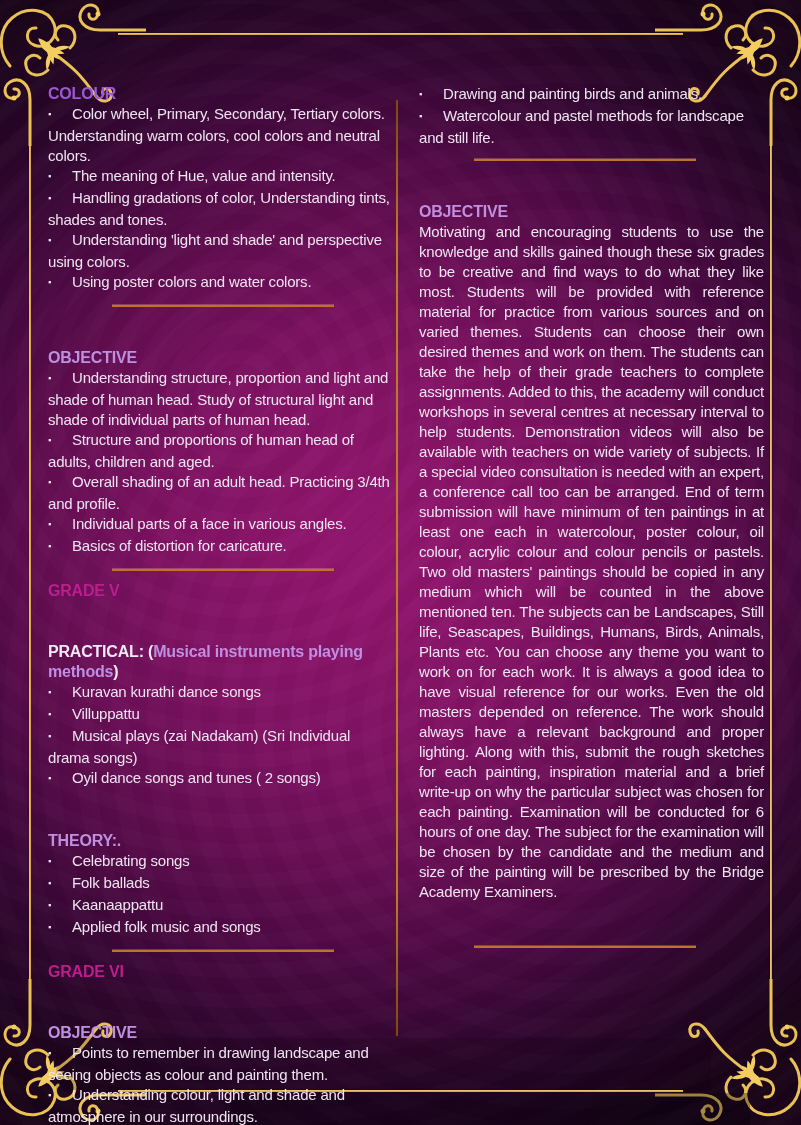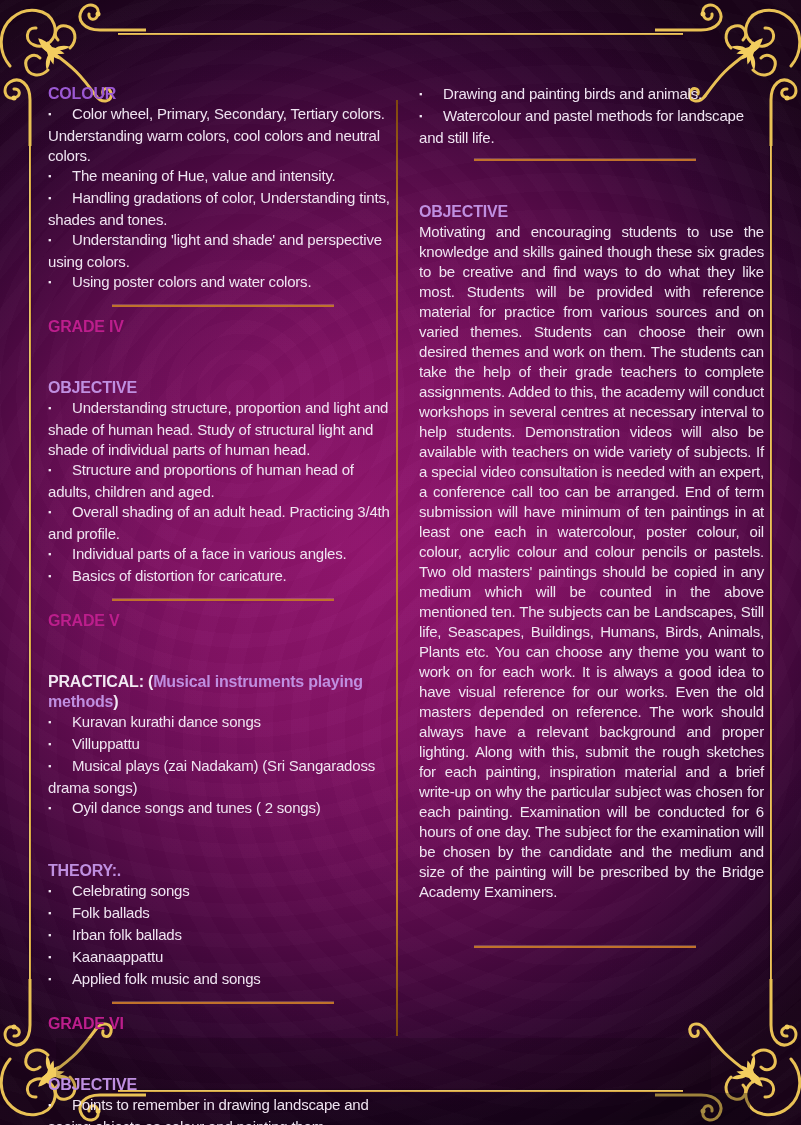--- a/index.html
+++ b/index.html
@@ -151,40 +151,38 @@
 
     <div class="h-colour">COLOUR</div>
     <div class="li"><span class="blt">▪</span><span>Color wheel, Primary, Secondary, Tertiary colors. Understanding warm colors, cool colors and neutral colors.</span></div>
     <div class="li"><span class="blt">▪</span><span>The meaning of Hue, value and intensity.</span></div>
     <div class="li"><span class="blt">▪</span><span>Handling gradations of color, Understanding tints, shades and tones.</span></div>
     <div class="li"><span class="blt">▪</span><span>Understanding 'light and shade' and perspective using colors.</span></div>
     <div class="li"><span class="blt">▪</span><span>Using poster colors and water colors.</span></div>
 
     <div class="sep"></div>
 
-    <div class="h-grade">GRADE IV</div>
     <div class="h-obj">OBJECTIVE</div>
     <div class="li"><span class="blt">▪</span><span>Understanding structure, proportion and light and shade of human head. Study of structural light and shade of individual parts of human head.</span></div>
     <div class="li"><span class="blt">▪</span><span>Structure and proportions of human head of adults, children and aged.</span></div>
     <div class="li"><span class="blt">▪</span><span>Overall shading of an adult head. Practicing 3/4th and profile.</span></div>
     <div class="li"><span class="blt">▪</span><span>Individual parts of a face in various angles.</span></div>
     <div class="li"><span class="blt">▪</span><span>Basics of distortion for caricature.</span></div>
 
     <div class="sep"></div>
 
     <div class="h-grade">GRADE V</div>
     <div class="h-obj"><span class="white">PRACTICAL: (</span><span>Musical instruments playing methods</span><span class="white">)</span></div>
     <div class="li"><span class="blt">▪</span><span>Kuravan kurathi dance songs</span></div>
     <div class="li"><span class="blt">▪</span><span>Villuppattu</span></div>
-    <div class="li"><span class="blt">▪</span><span>Musical plays (zai Nadakam) (Sri Sangaradoss drama songs)</span></div>
+    <div class="li"><span class="blt">▪</span><span>Musical plays (zai Nadakam) (Sri Individual drama songs)</span></div>
     <div class="li"><span class="blt">▪</span><span>Oyil dance songs and tunes ( 2 songs)</span></div>
     <div class="h-obj">THEORY:.</div>
     <div class="li"><span class="blt">▪</span><span>Celebrating songs</span></div>
     <div class="li"><span class="blt">▪</span><span>Folk ballads</span></div>
-    <div class="li"><span class="blt">▪</span><span>Irban folk ballads</span></div>
     <div class="li"><span class="blt">▪</span><span>Kaanaappattu</span></div>
     <div class="li"><span class="blt">▪</span><span>Applied folk music and songs</span></div>
 
     <div class="sep"></div>
 
     <div class="h-grade">GRADE VI</div>
     <div class="h-obj">OBJECTIVE</div>
     <div class="li"><span class="blt">▪</span><span>Points to remember in drawing landscape and seeing objects as colour and painting them.</span></div>
     <div class="li"><span class="blt">▪</span><span>Understanding colour, light and shade and atmosphere in our surroundings.</span></div>
     <div class="li"><span class="blt">▪</span><span>Painting what we see in still life.</span></div>

